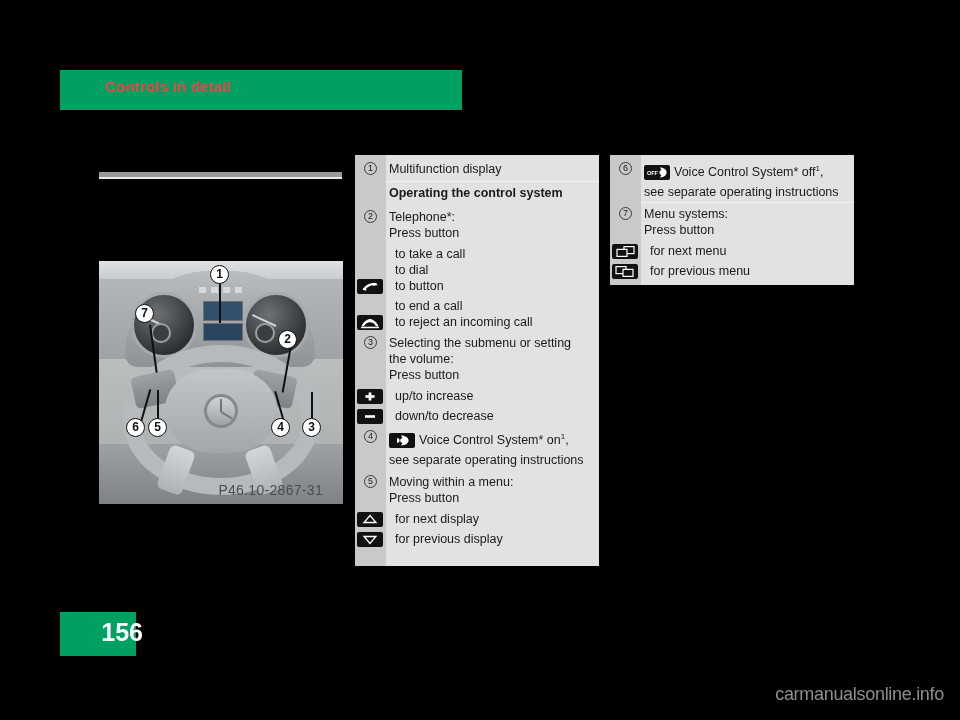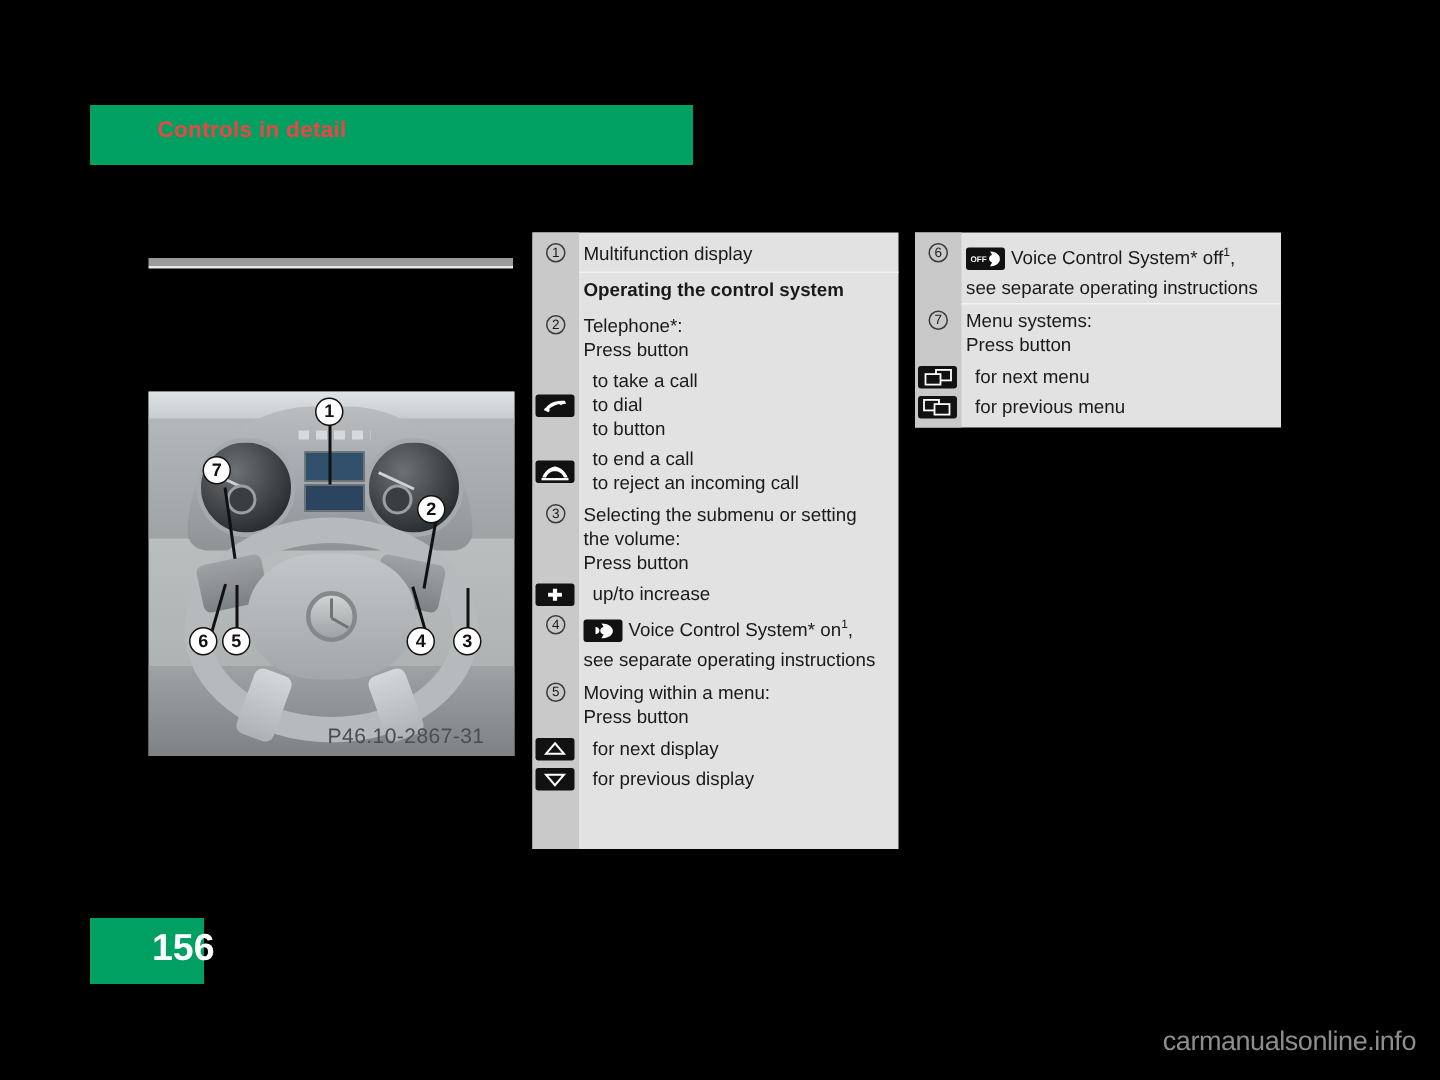--- a/index.html
+++ b/index.html
@@ -296,21 +296,21 @@
     color: #1a1a1a;
     padding-left: 3px;
   }
   .text-cell.bold { font-weight: bold; }
   .text-cell .line { display: block; }
   sup { font-size: 8px; vertical-align: super; }
 
   
   .icon-row {
     display: flex;
-    align-items: center;
+    align-items: flex-end;
     padding: 2px 0 2px 0;
   }
   .icon-row .icon-cell { flex: 0 0 31px; display: flex; justify-content: flex-start; padding-left: 2px; }
   .icon-row .icon-label {
     flex: 1 1 auto;
     font-size: 12.5px;
     line-height: 16px;
     padding-left: 7px;
   }
   .icon-row .multi-label .line { display: block; }
@@ -449,20 +449,32 @@
             <svg width="26" height="15" viewBox="0 0 26 15">
               <rect x="11.6" y="3.5" width="2.8" height="8" fill="#fff"></rect>
               <rect x="8.4" y="6.2" width="9.2" height="2.6" fill="#fff"></rect>
             </svg>
           </span>
         </div>
         <div class="icon-label multi-label">
           <span class="line">up/to increase</span>
         </div>
       </div>
+      <div class="icon-row">
+        <div class="icon-cell">
+          <span class="btn-icon">
+            <svg width="26" height="15" viewBox="0 0 26 15">
+              <rect x="8" y="6.2" width="10" height="2.6" fill="#fff"></rect>
+            </svg>
+          </span>
+        </div>
+        <div class="icon-label multi-label">
+          <span class="line">down/to decrease</span>
+        </div>
+      </div>
       <div class="row">
         <div class="num-cell">
           <div class="num-circle">4</div>
         </div>
         <div class="text-cell"><span class="inline-icon"><span class="btn-icon"><svg width="26" height="15" viewBox="0 0 26 15">
                 <path d="M8 5 C9.6 5 10.6 6 10.6 7.4 C10.6 8.8 9.6 9.8 8 9.8 Z" fill="#fff"></path>
                 <path d="M12 2.6 C16.5 2.6 19.6 5 19.6 7.6 C19.6 10.2 16.5 12.5 12 12.5 L13.4 10 C11.6 9.4 11.2 8.4 11.2 7.5 C11.2 6.4 11.8 5.4 13.4 4.9 Z" fill="#fff"></path>
               </svg></span></span><span>Voice Control System* on<sup>1</sup>,</span><span class="line">see separate operating instructions</span></div>
       </div>
       <div class="row">

